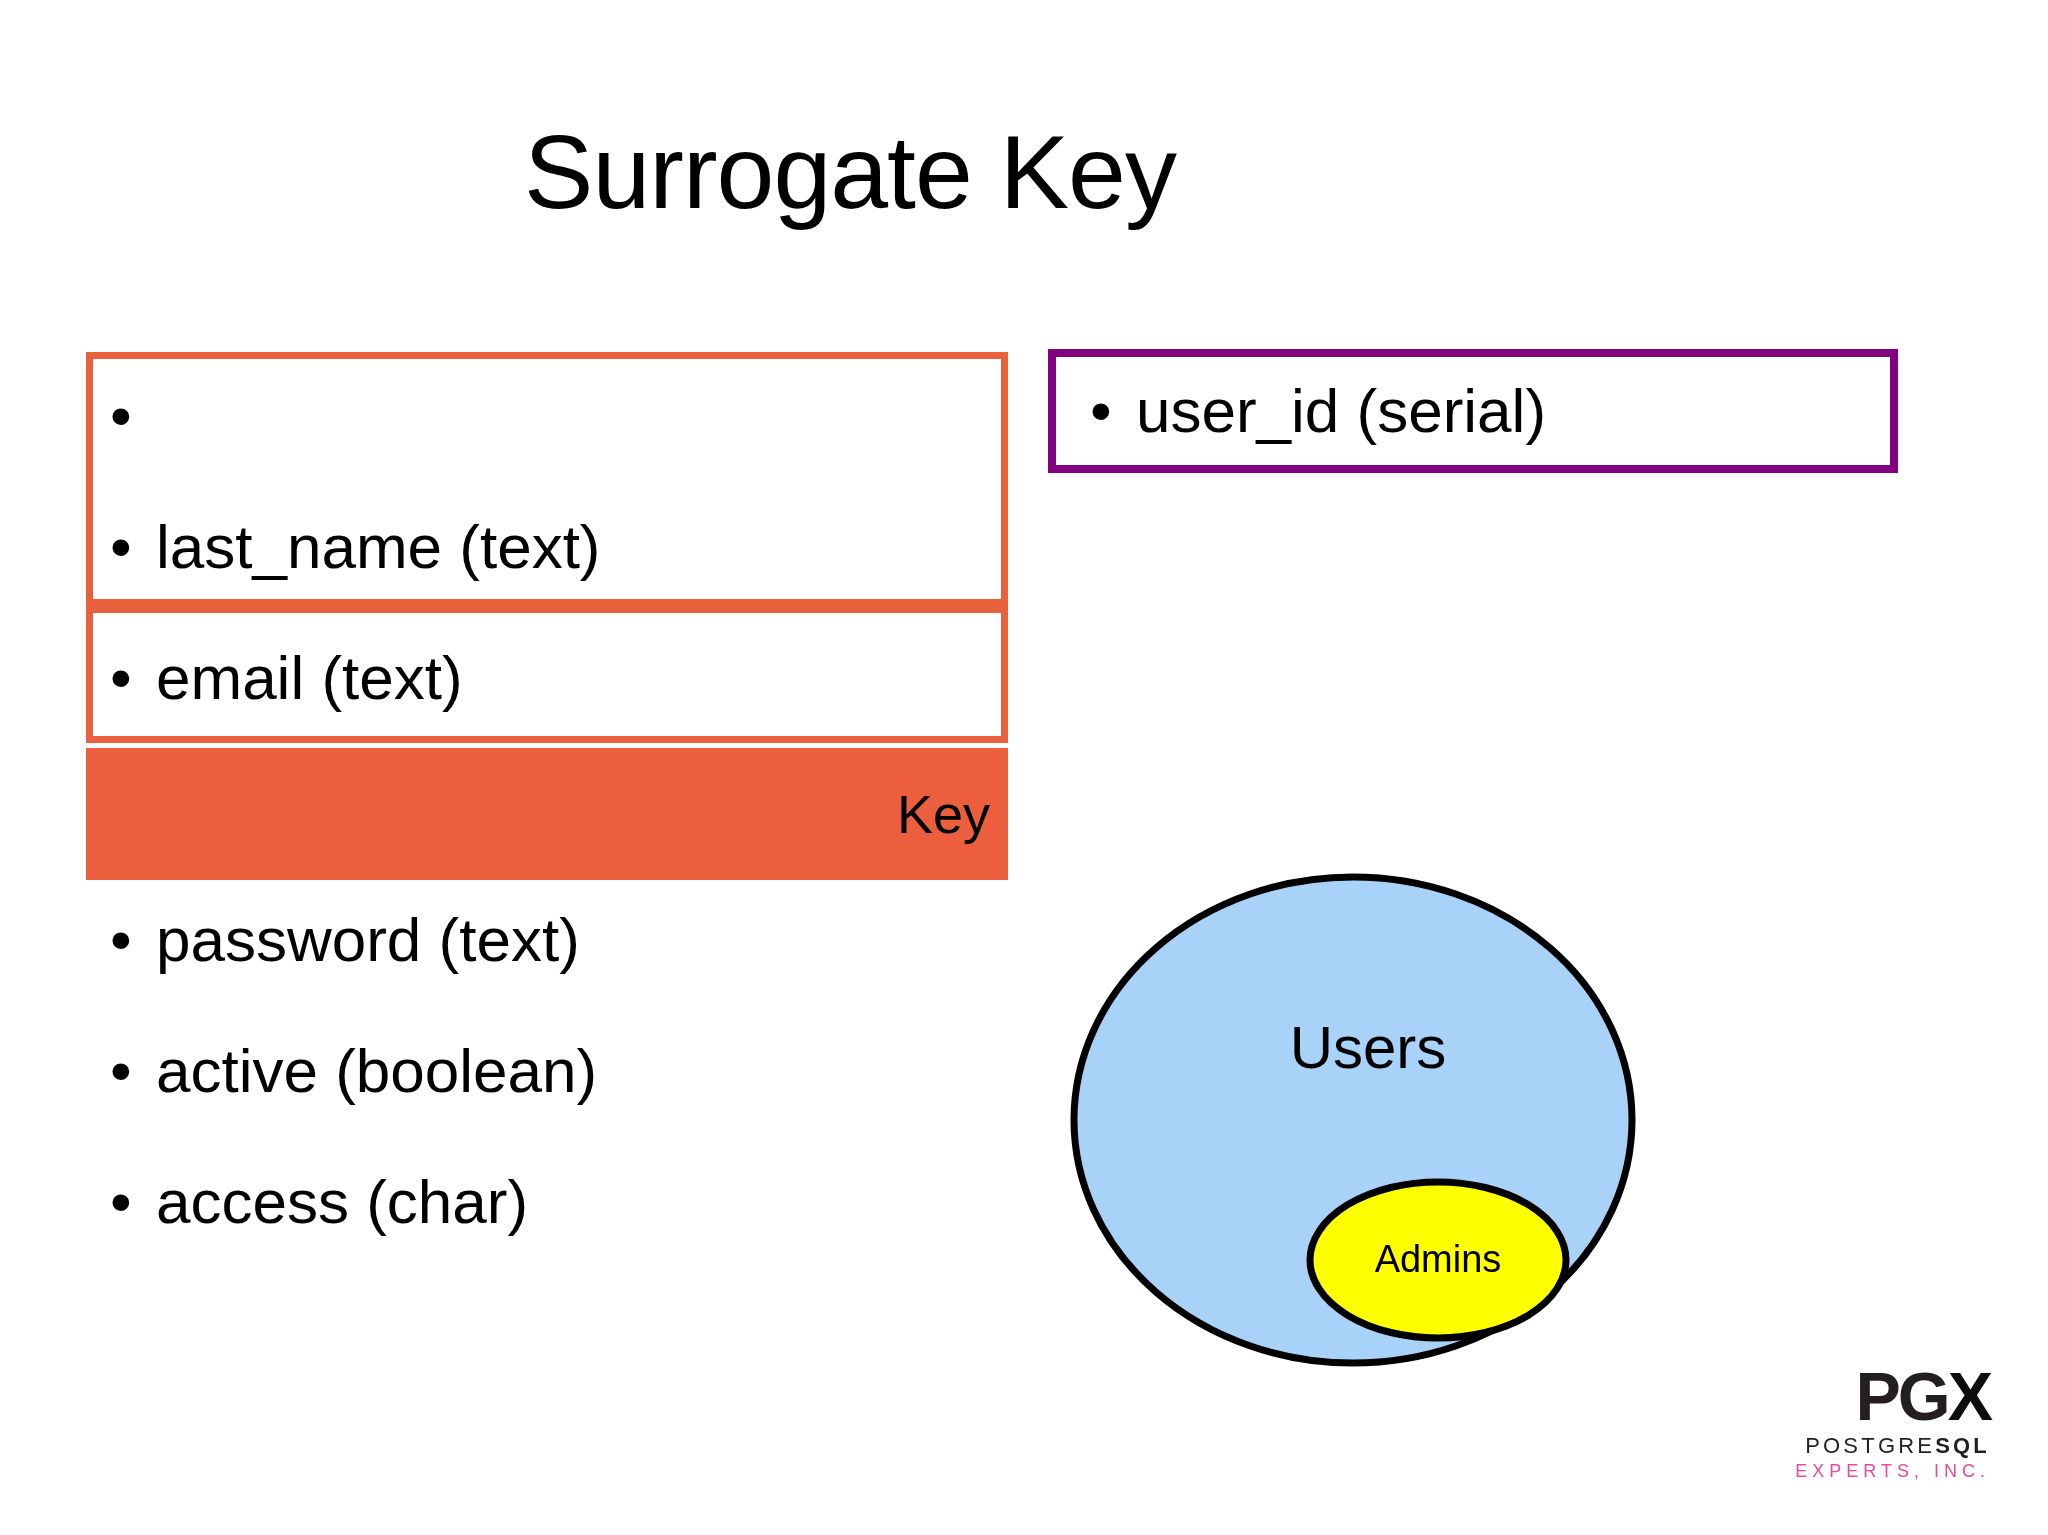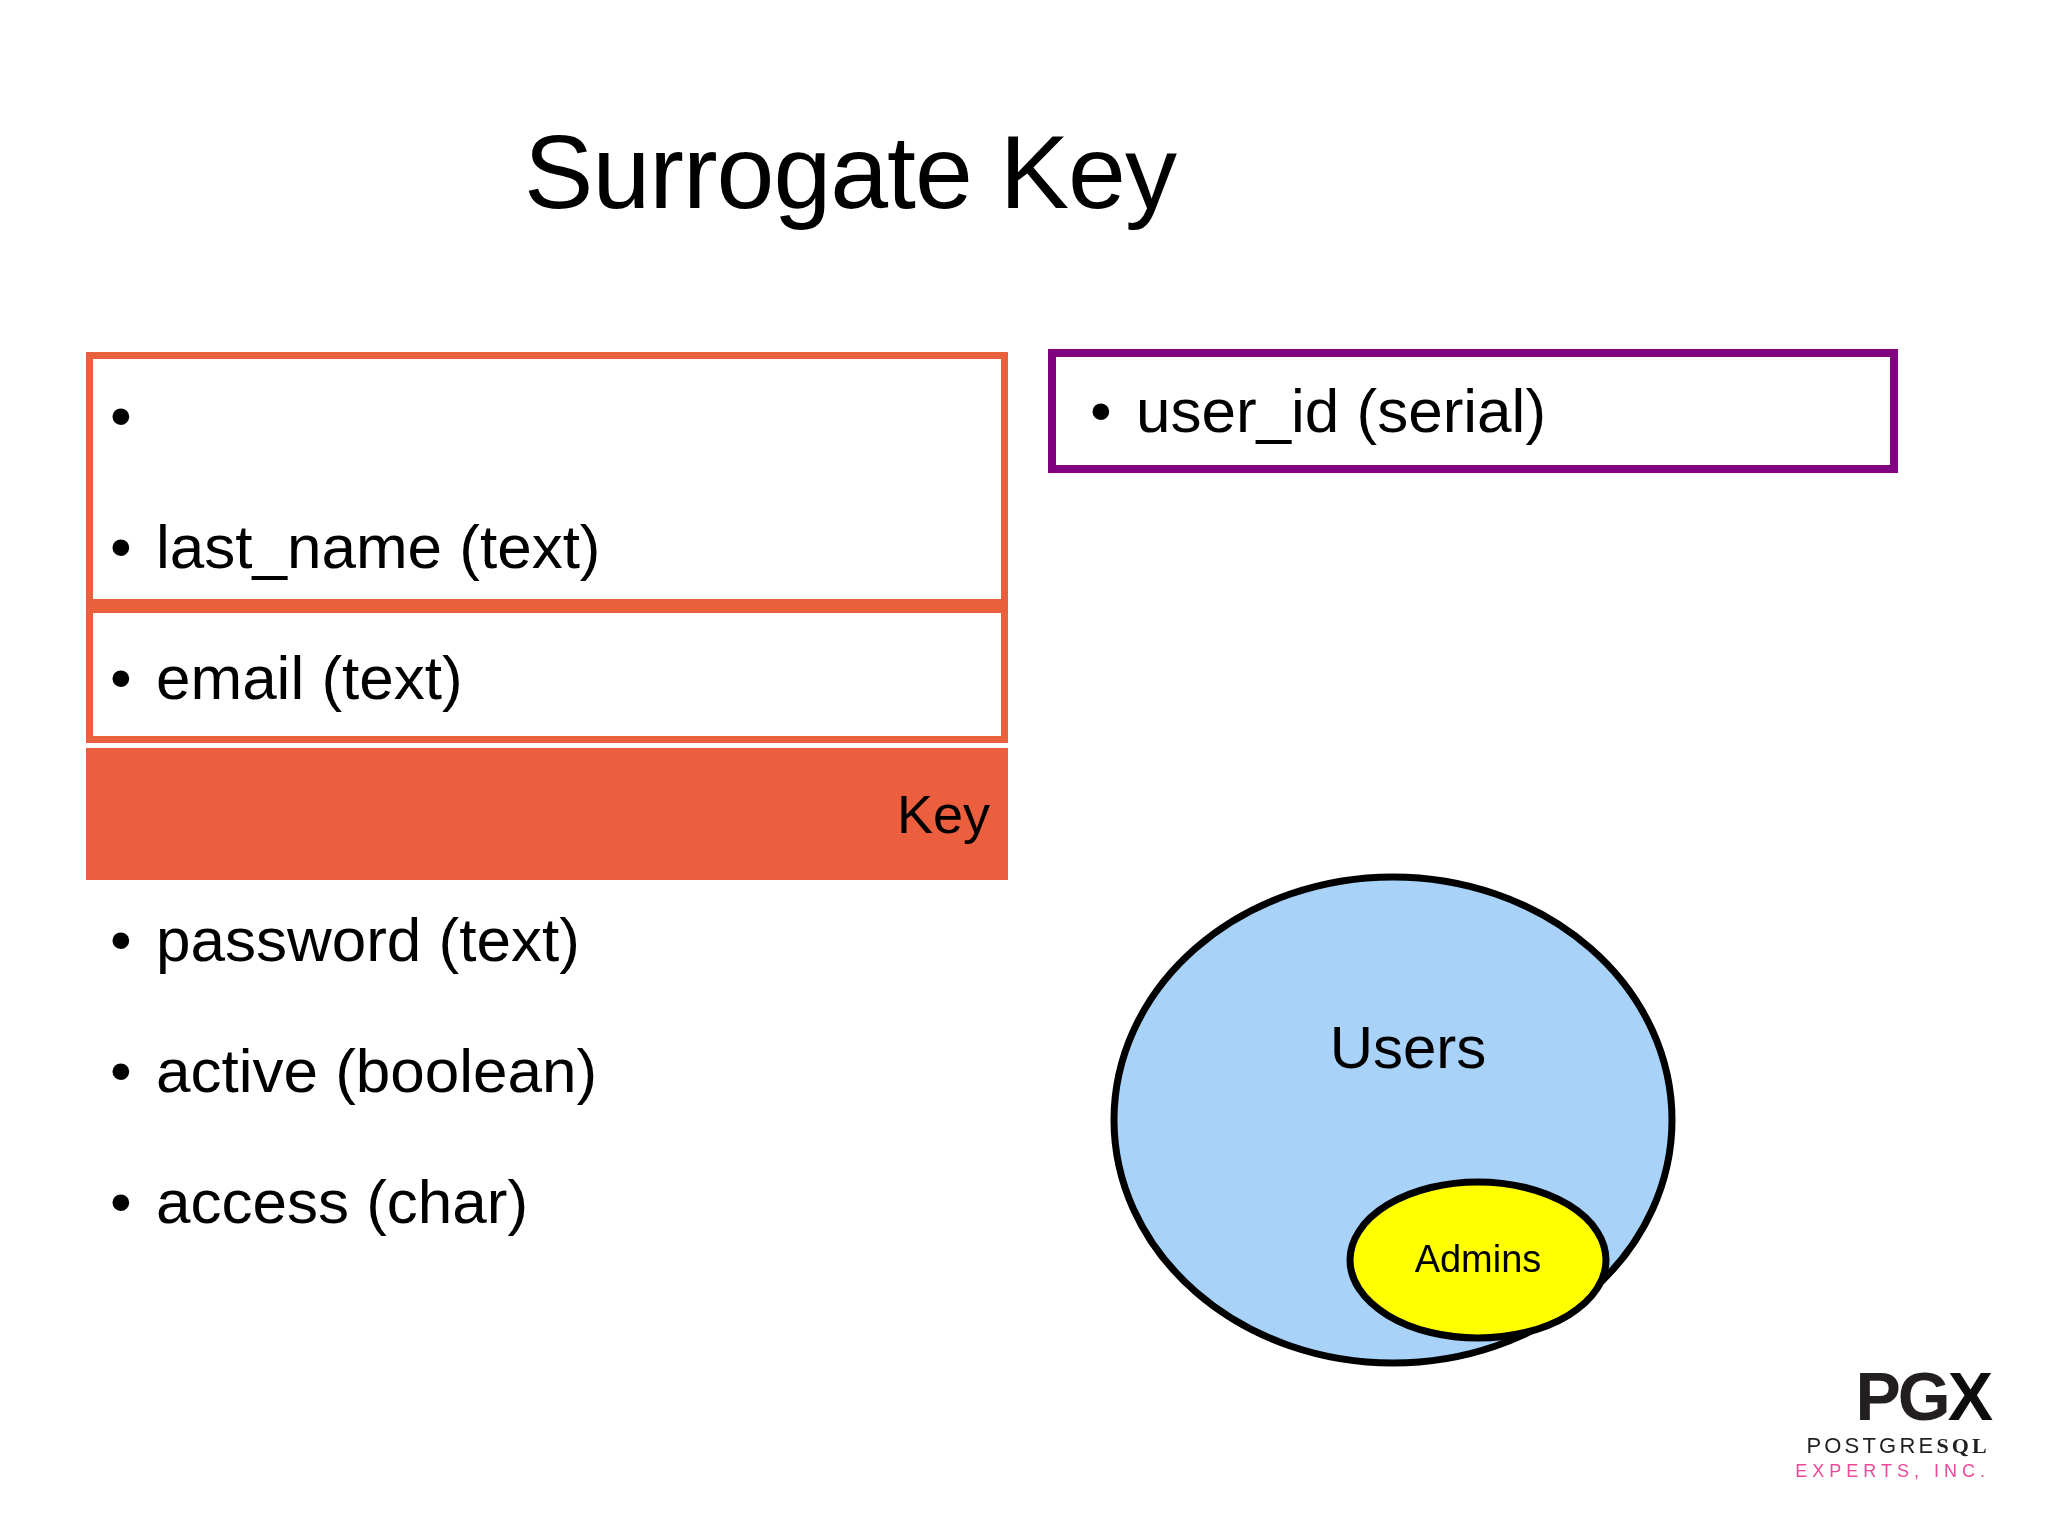--- a/index.html
+++ b/index.html
@@ -118,21 +118,21 @@
     transform: translateY(-50%);
     display: flex;
     align-items: center;
     white-space: nowrap;
   }
   #userid-row .field-bullet { width: 46px; flex: 0 0 46px; }
 
   
   #set-diagram {
     position: absolute;
-    left: 1108px;
+    left: 1068px;
     top: 870px;
     width: 570px;
     height: 500px;
   }
   #set-diagram svg { display: block; }
   .ellipse-label {
     font-family: "Liberation Sans", sans-serif;
     fill: #000000;
     text-anchor: middle;
     dominant-baseline: middle;
@@ -160,21 +160,21 @@
     font-weight: 700;
     color: #0d0d0d;
   }
   #pgx-sub1 {
     margin-top: 6px;
     font-size: 22px;
     letter-spacing: 3.2px;
     color: #231f20;
     line-height: 1;
   }
-  #pgx-sub1 b { font-weight: 700; letter-spacing: 3.2px; font-family: Liberation Serif, serif; }
+  #pgx-sub1 b { font-weight: 700; letter-spacing: 3.2px; }
   #pgx-sub2 {
     margin-top: 5px;
     font-size: 18px;
     letter-spacing: 5px;
     color: #ec4899;
     line-height: 1;
   }
 </style>
 </head>
 <body>

